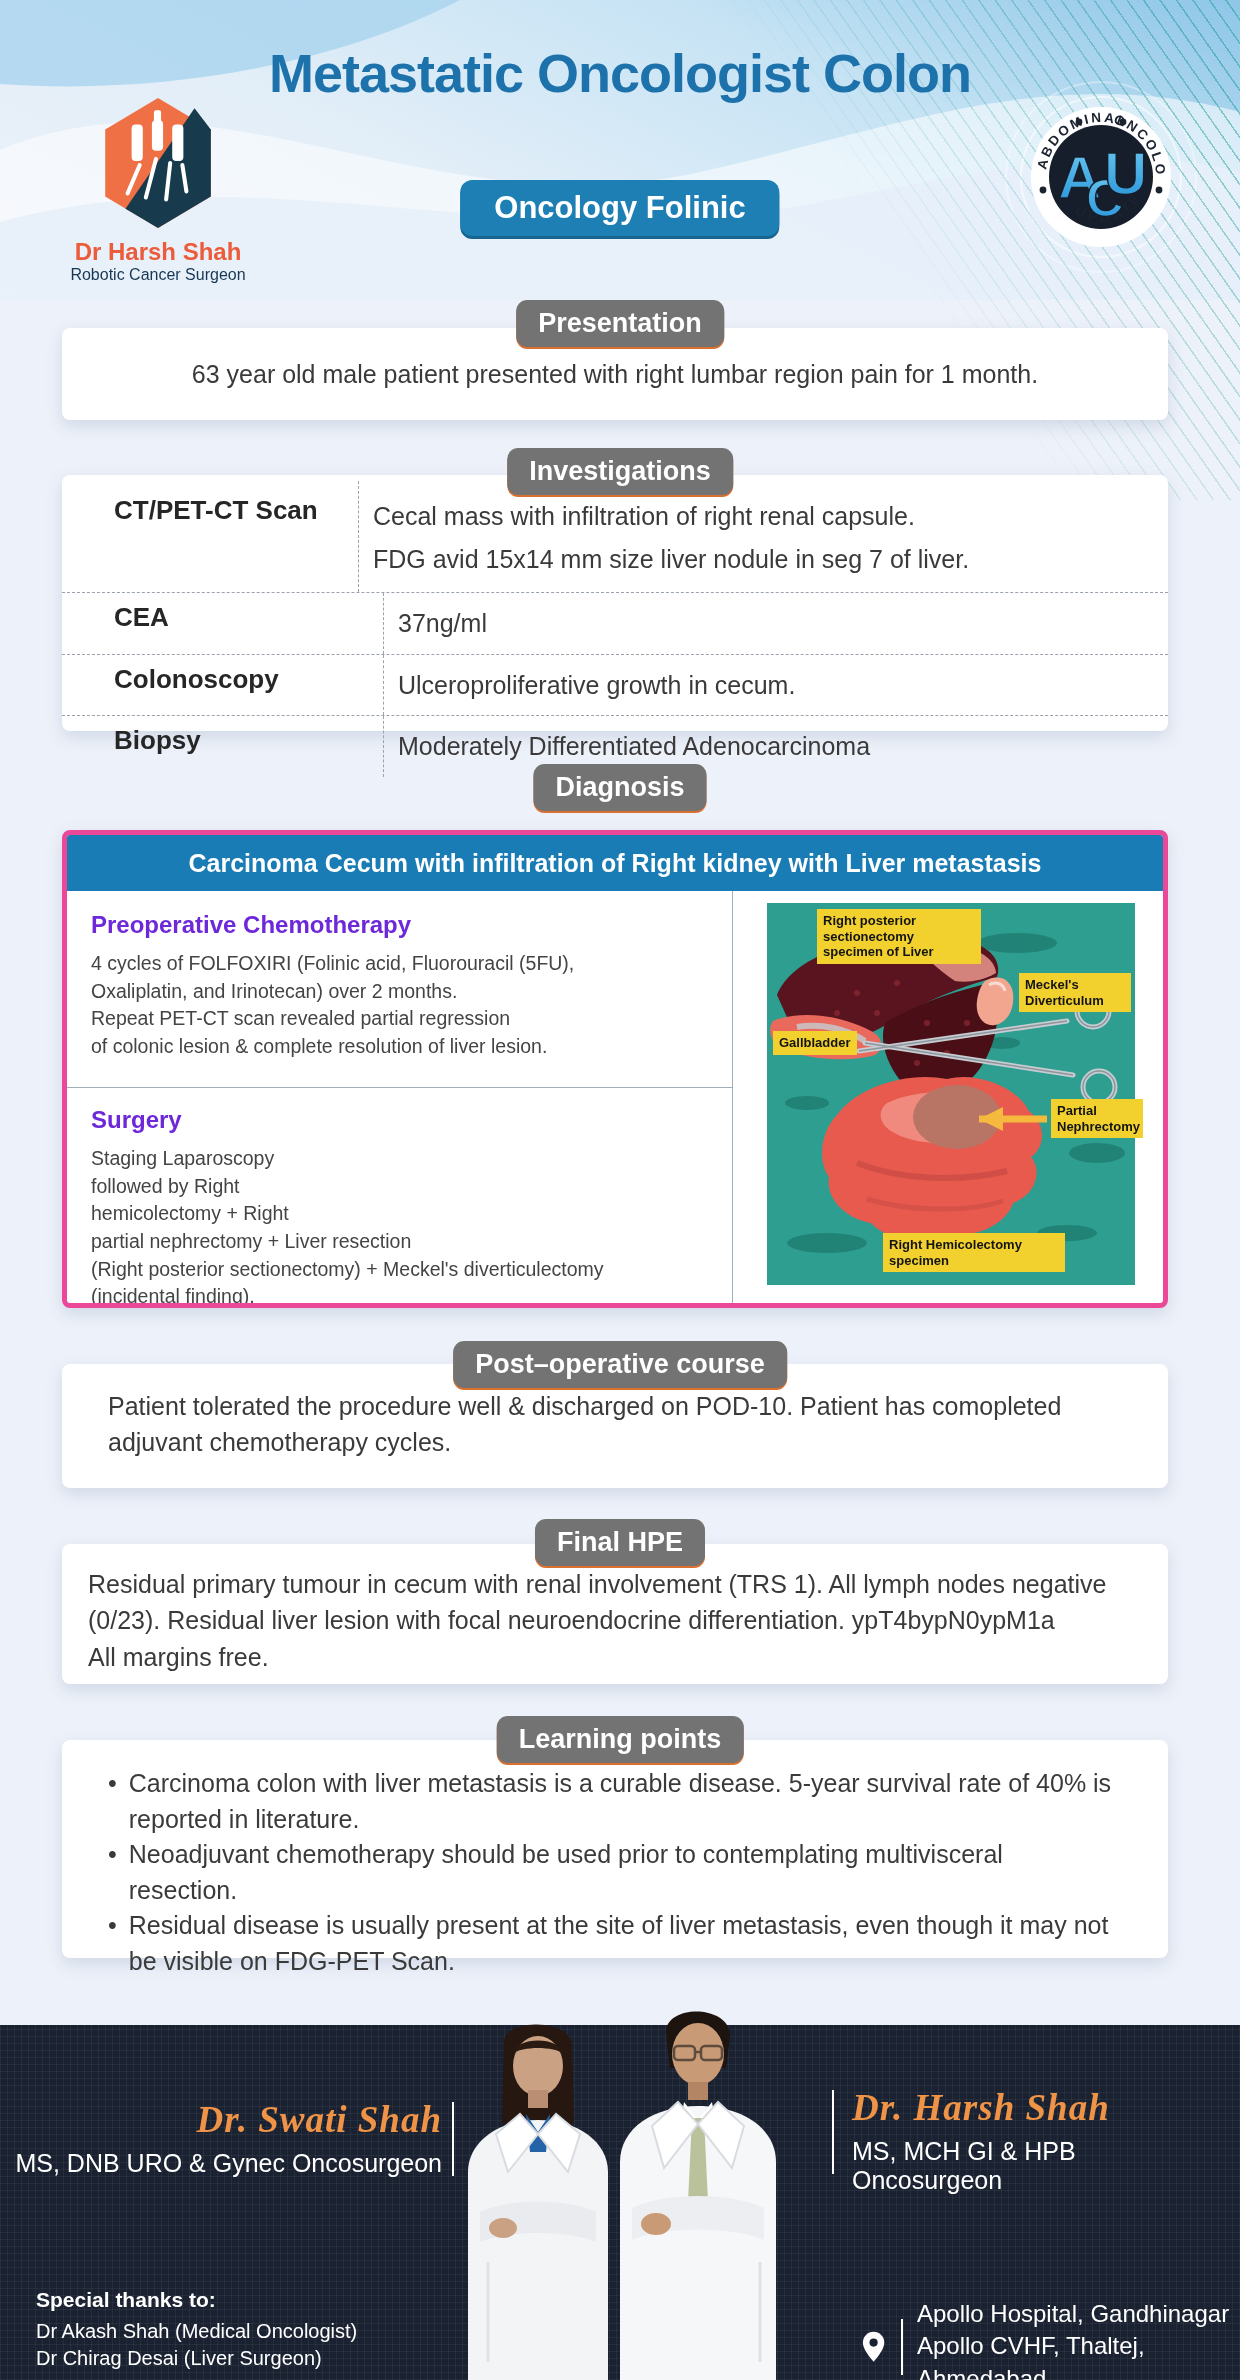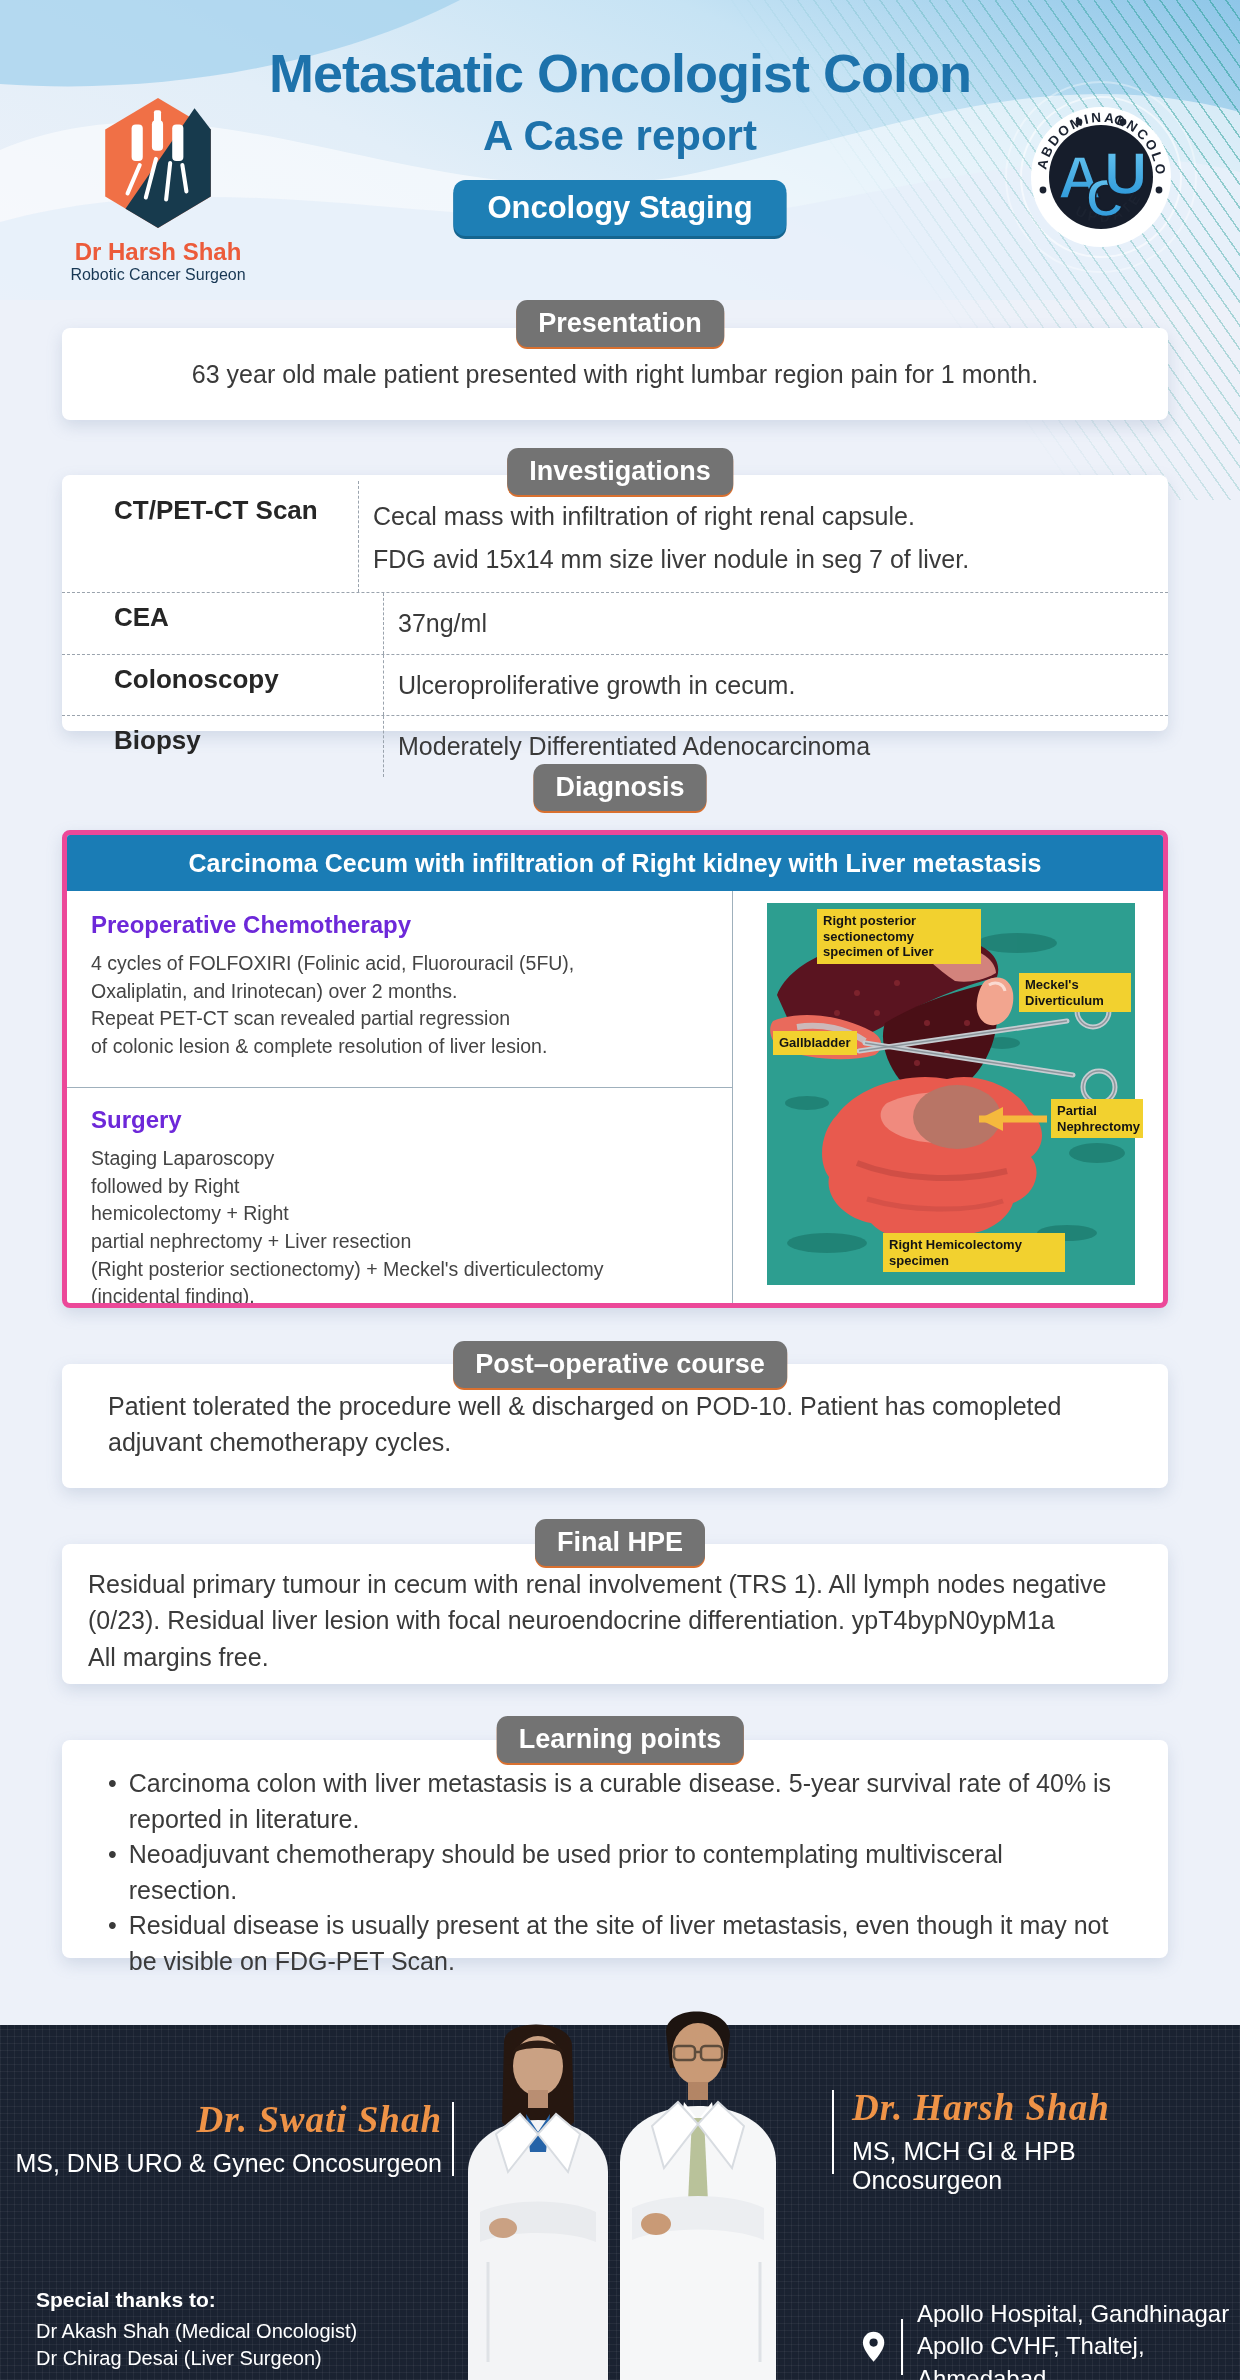--- a/index.html
+++ b/index.html
@@ -95,22 +95,21 @@
       <path d="M0,0 L460,0 C340,62 170,96 0,84 Z" fill="#a8d3ee" opacity="0.8"></path>
       <path d="M0,150 C220,58 430,232 700,172 C900,127 1050,62 1240,112 L1240,300 L0,300 Z" fill="#ffffff" opacity="0.55"></path>
       <path d="M0,222 C260,150 520,262 820,202 C1000,167 1120,142 1240,172 L1240,300 L0,300 Z" fill="#e7f0f9" opacity="0.9"></path>
       <circle cx="1101" cy="177" r="80" fill="none" stroke="#ffffff" stroke-opacity="0.55" stroke-width="2"></circle>
       <circle cx="1101" cy="177" r="95" fill="none" stroke="#ffffff" stroke-opacity="0.35" stroke-width="2"></circle>
     </svg>
   </div>
   <div class="diag-lines"></div>
 
   <div class="title">Metastatic Oncologist Colon</div>
-  <div class="subtitle">A Case report</div>
-  <div class="pill">Oncology Staging</div>
+  <div class="pill">Oncology Folinic</div>
 
   <div class="dlogo">
     <svg width="122" height="134" viewBox="0 0 120 132">
       <polygon points="60,2 112,33 112,99 60,130 8,99 8,33" fill="#f07046"></polygon>
       <path d="M96,12 L112,33 L112,99 L60,130 L28,111 Z" fill="#173a4d"></path>
       <g fill="#ffffff">
         <rect x="34" y="28" width="11" height="36" rx="4"></rect>
         <rect x="54" y="24" width="11" height="30" rx="4"></rect>
         <rect x="74" y="28" width="11" height="36" rx="4"></rect>
         <rect x="56" y="14" width="7" height="12" rx="2"></rect>

